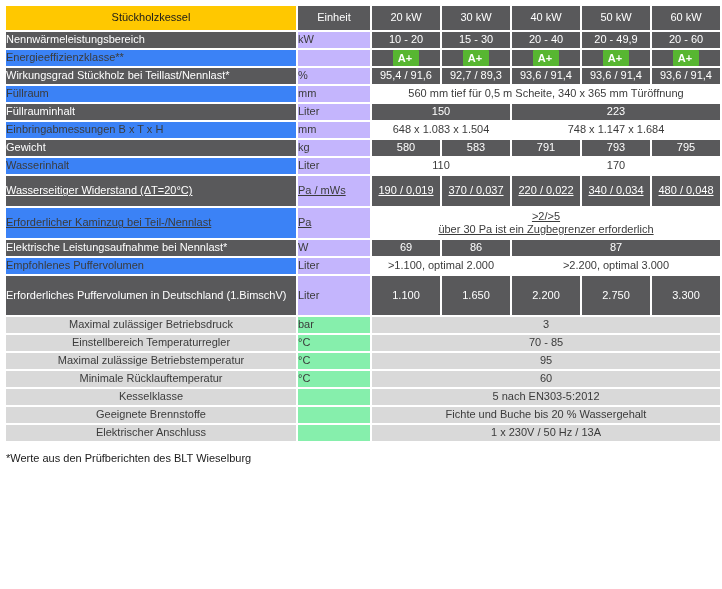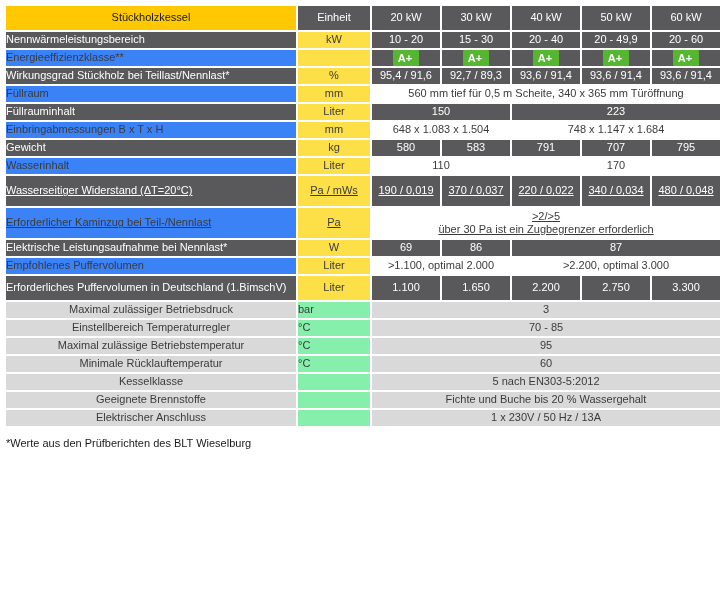--- a/index.html
+++ b/index.html
@@ -67,23 +67,22 @@
   }
   .lbl-grey {
     background: #d9d9d9;
     color: #3b3b3b;
     padding: 6px 8px;
     height: 16px;
     text-align: center;
     margin-top: 32px;
   }
   .unit-light {
-    background: #fde047;
-    color: #3b3b3b;
-    text-align: center;
+    background: #c4b5fd;
+    color: #3b3b3b;
     padding: 6px 2px;
   }
   .unit-grey {
     background: #86efac;
     color: #3b3b3b;
     text-align: left;
     padding: 6px 2px;
   }
   .val-dark {
     background: #59595b;
@@ -97,21 +96,21 @@
     text-align: center;
     padding: 6px 2px;
   }
   .val-grey {
     background: #d9d9d9;
     color: #3b3b3b;
     text-align: center;
     padding: 6px 2px;
   }
   .tall { height: 30px; text-decoration: underline; }
-  .taller { height: 24px; margin-top: 32px; }
+  .taller { height: 39px; margin-top: 32px; }
 
   
   .badge-cell {
     background: #59595b;
     text-align: center;
     padding: 4px 2px;
   }
   .badge {
     display: inline-block;
     background: #57b631;
@@ -210,21 +209,21 @@
         <td class="val-light" colspan="2">648 x 1.083 x 1.504</td>
         <td class="val-light" colspan="3">748 x 1.147 x 1.684</td>
       </tr>
 
       <tr>
         <td class="lbl-dark">Gewicht</td>
         <td class="unit-light">kg</td>
         <td class="val-dark">580</td>
         <td class="val-dark">583</td>
         <td class="val-dark">791</td>
-        <td class="val-dark">707</td>
+        <td class="val-dark">793</td>
         <td class="val-dark">795</td>
       </tr>
 
       <tr>
         <td class="lbl-light">Wasserinhalt</td>
         <td class="unit-light">Liter</td>
         <td class="val-light" colspan="2">110</td>
         <td class="val-light" colspan="3">170</td>
       </tr>
 

